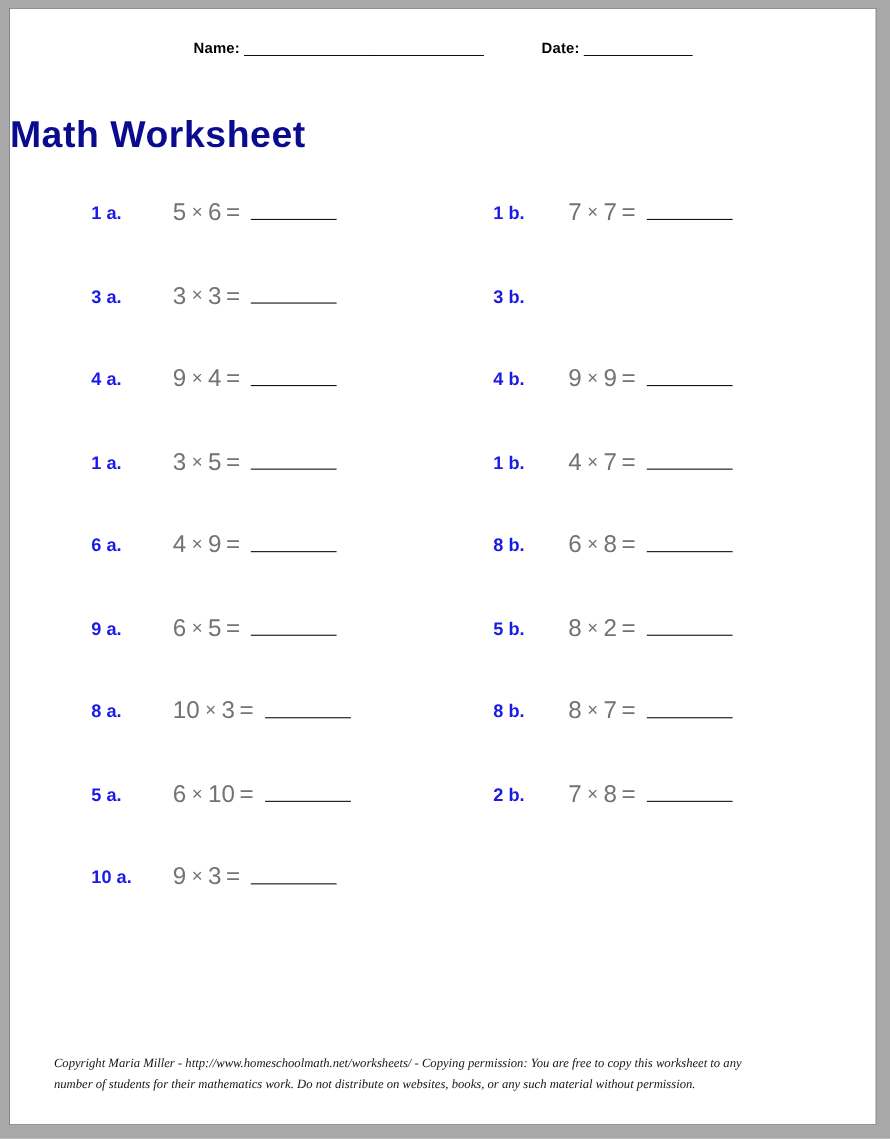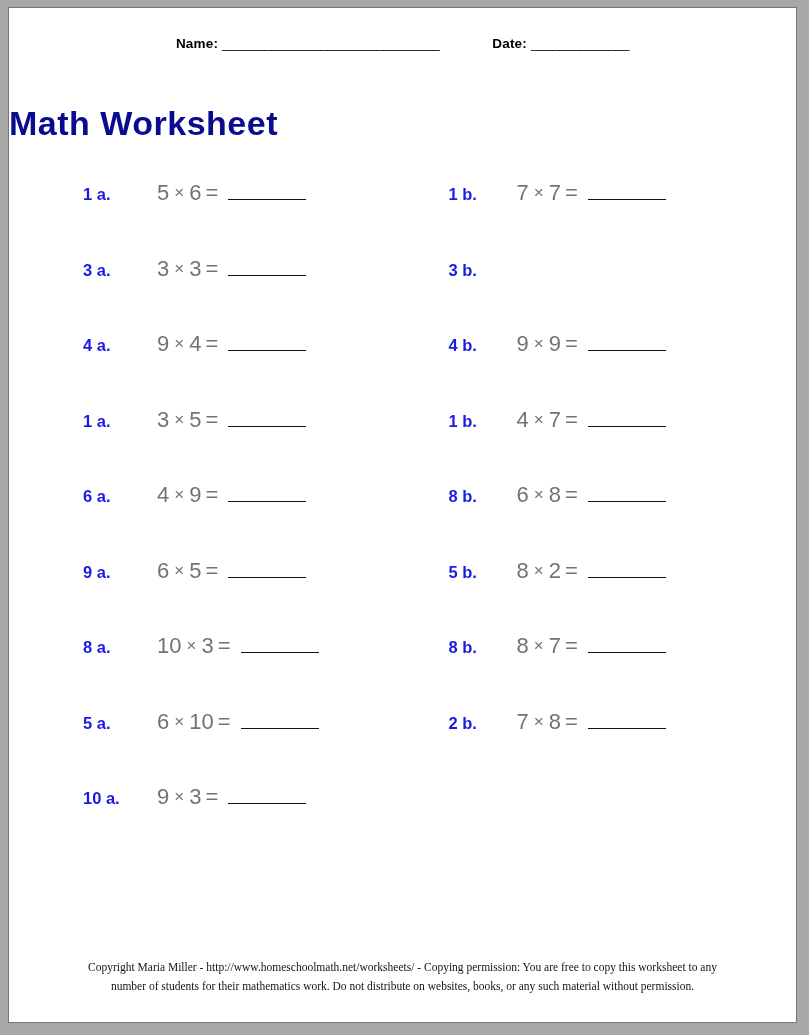--- a/index.html
+++ b/index.html
@@ -111,22 +111,23 @@
     width: 78px;
     border-bottom: 1.6px solid #111111;
     height: 17px;
     margin-left: 6px;
   }
   .footer {
     position: absolute;
     left: 0;
     bottom: 26px;
     width: 100%;
-    text-align: center;
+    text-align: left;
     font-size: 11.5px;
+    font-style: italic;
     color: #141414;
     line-height: 1.65;
     font-family: "Liberation Serif", serif;
   }
   .footer div { padding: 0 40px; }
 </style>
 </head>
 <body>
 
 <div class="page">

